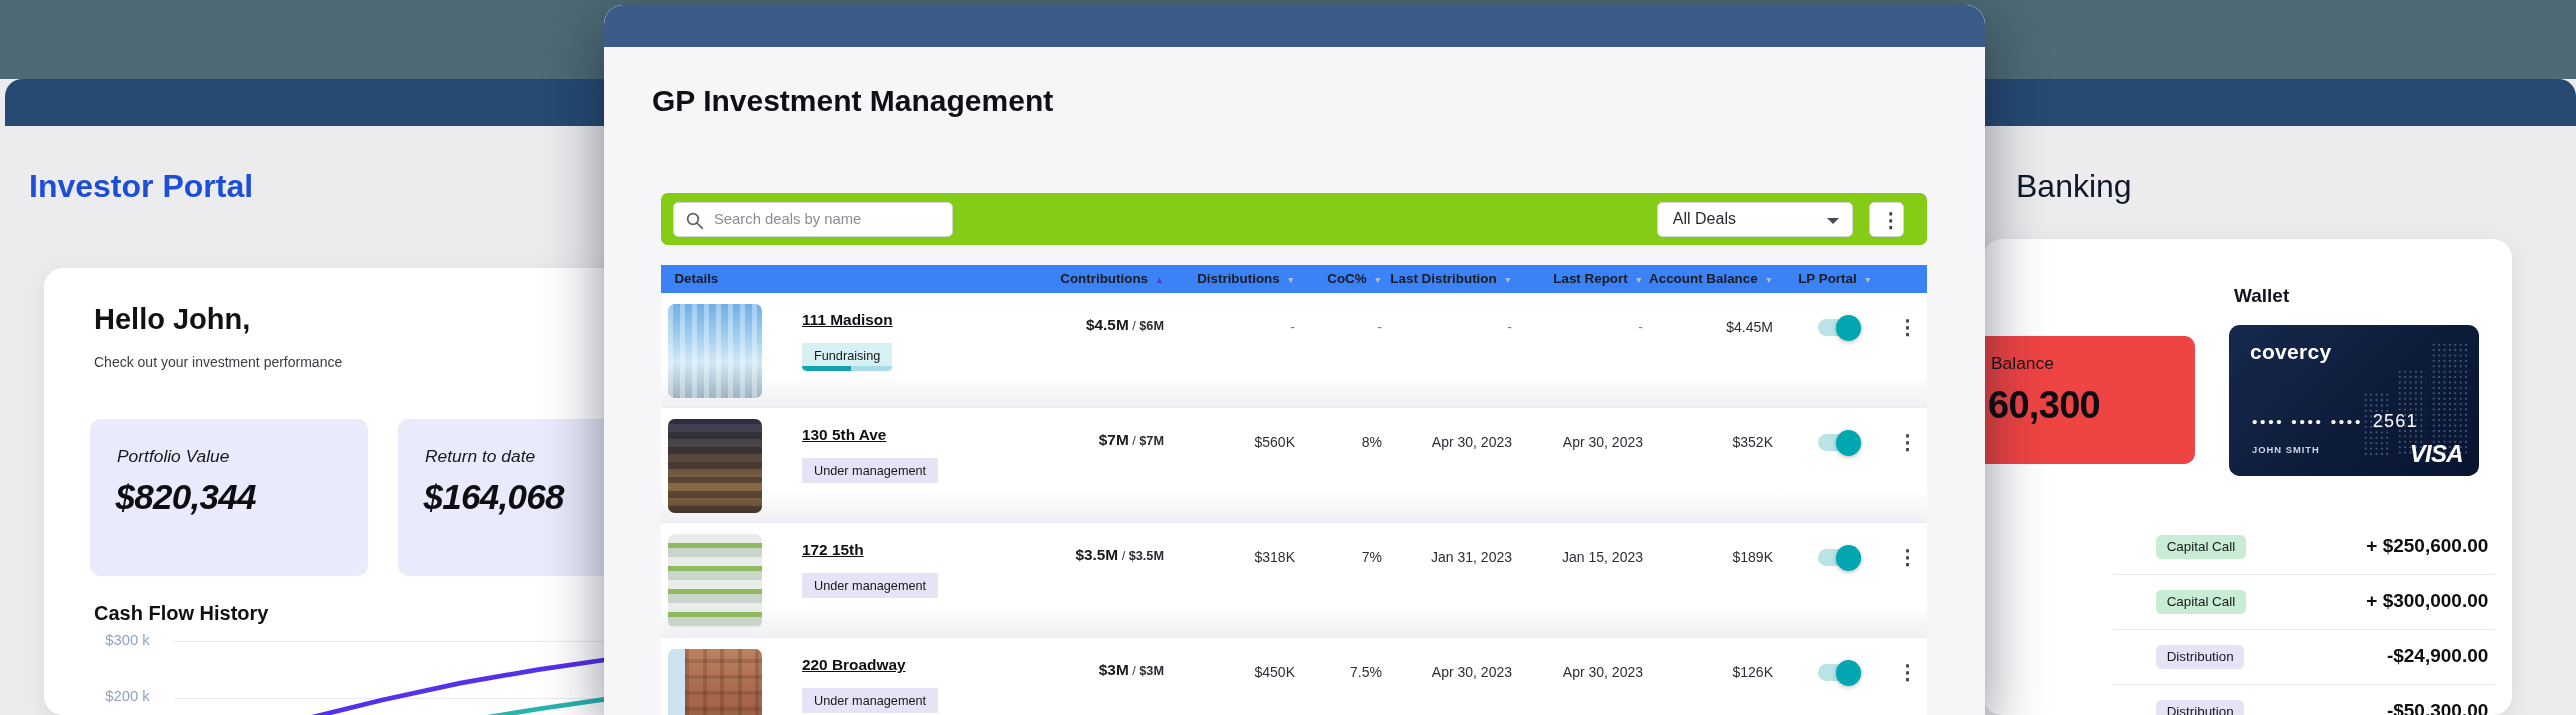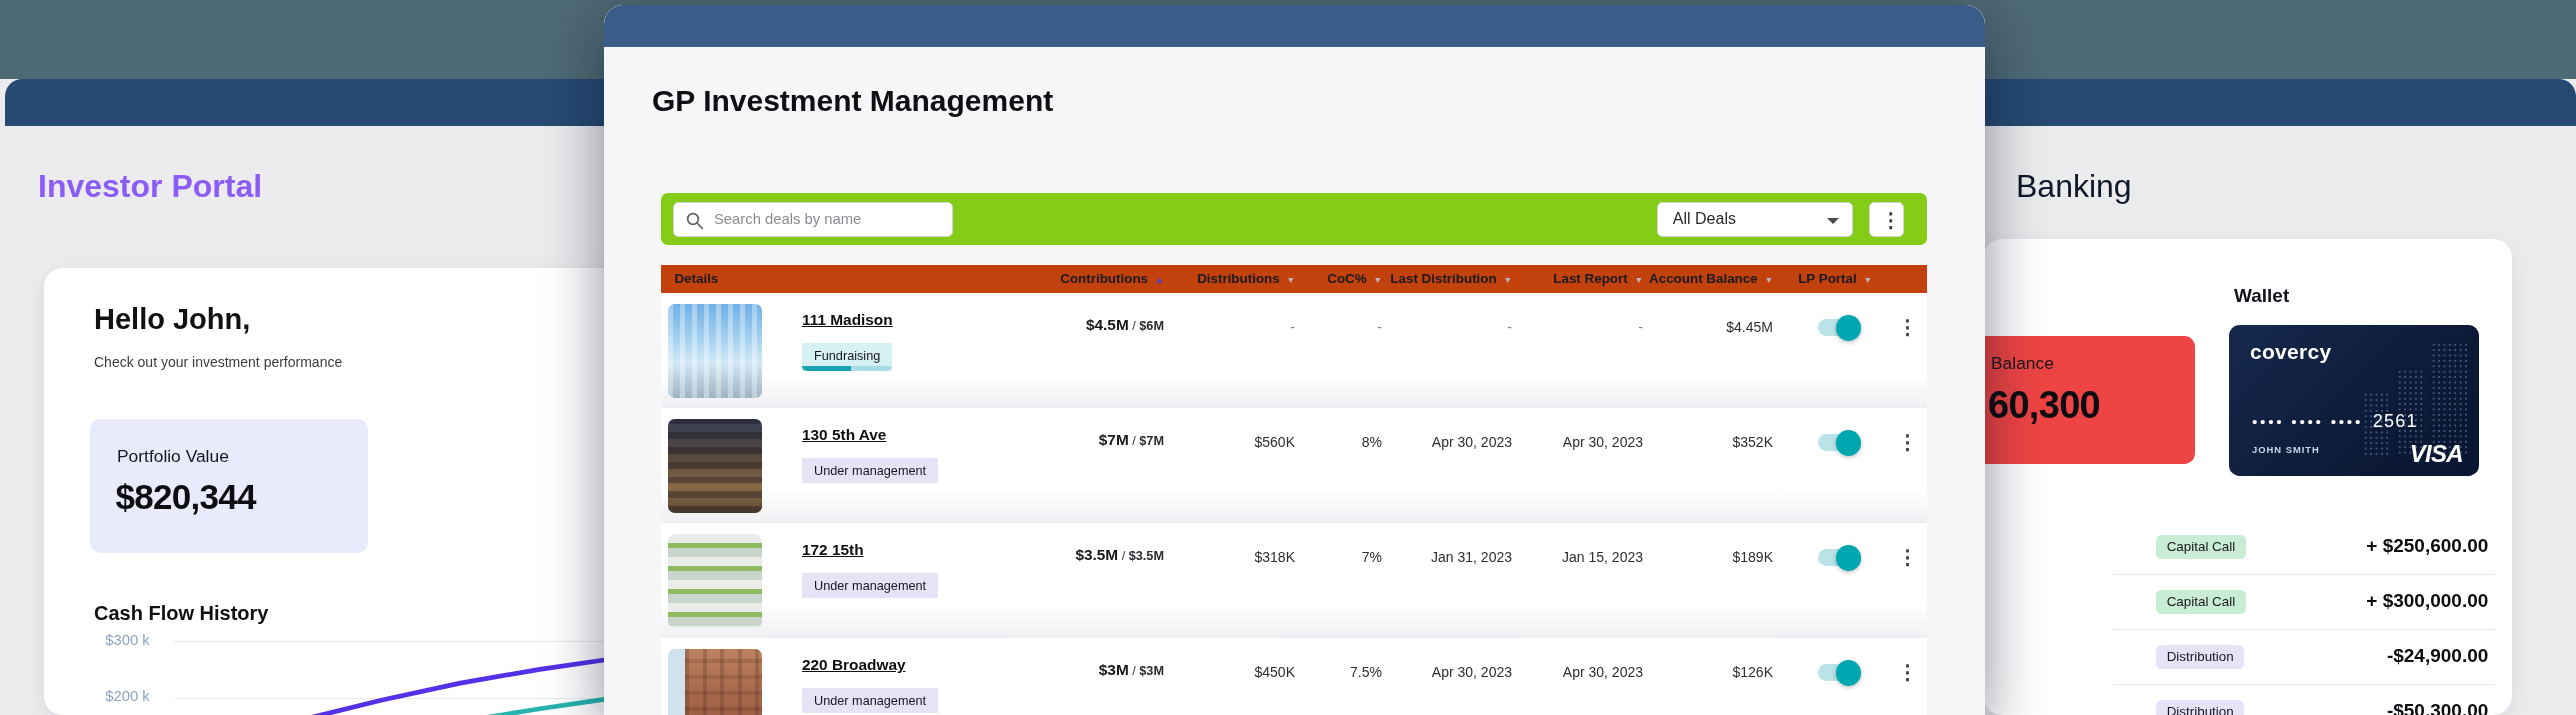--- a/index.html
+++ b/index.html
@@ -4,26 +4,26 @@
 <style>
   * { box-sizing: border-box; margin: 0; padding: 0; }
   html,body { width:2576px; height:716px; overflow:hidden; }
   body { position:relative; background:#ececee; font-family:"Liberation Sans", sans-serif; color:#16161a; }
 
   
   .band-top  { position:absolute; top:0; left:0; right:0; height:79px; background:#4e6a74; }
   .band-navy { position:absolute; top:79px; left:5.4px; right:0; height:47px; background:#264a72; border-radius:17.4px 17.4px 0 0; }
 
   
-  .ip-title { position:absolute; left:38px; top:168px; font-size:32px; font-weight:bold; color:#8b5cf6; }
+  .ip-title { position:absolute; left:29px; top:168px; font-size:32px; font-weight:bold; color:#1d4ed8; }
   .ip-card  { position:absolute; left:44px; top:268px; width:604px; height:447px; background:#ffffff;
               border-radius:19px; box-shadow:0 6.7px 24px rgba(20,30,60,.08); overflow:hidden; }
   .ip-greeting { position:absolute; left:50px; top:35px;  font-size:29px; font-weight:bold; color:#111; }
   .ip-sub      { position:absolute; left:50px; top:86px; font-size:14px; color:#3c3c42; }
-  .stat-card   { position:absolute; top:151px; height:134px; background:#e9eafb; border-radius:10.7px; }
+  .stat-card   { position:absolute; top:151px; height:157px; background:#e9eafb; border-radius:10.7px;font-style:italic; }
   .stat-1 { left:46px;  width:278px; }
   .stat-2 { left:354px; width:268px; }
   .stat-label { position:absolute; left:27px; top:27px; font-size:17.4px; color:#17171c; }
   .stat-value { position:absolute; left:25.5px; top:58px; font-size:35px; font-weight:bold; color:#0e0e12; letter-spacing:-0.7px; }
   .chart-title { position:absolute; left:50px; top:303px; font-size:20px; font-weight:bold; color:#101014;margin-top:31px; }
   .chart { position:absolute; left:0; top:329px; width:577px; height:119px; overflow:hidden;text-align:center; }
   .ytick { position:absolute; left:50px; width:67px; font-size:14.8px; color:#8ea3bd; }
   .ytick-1 { top:35px; } .ytick-2 { top:91px; }
   .gridline { position:absolute; left:130px; right:0; height:1.3px; background:#e7eaf1; }
   .grid-1 { top:44px; } .grid-2 { top:101px; }
@@ -41,21 +41,21 @@
   .search-input { position:absolute; left:40px; top:1.3px; width:231px; height:29.5px; border:none; outline:none;
                   font-size:14.8px; color:#333; font-family:"Liberation Sans", sans-serif; background:transparent; }
   .search-input::placeholder { color:#8b8b92; }
   .filter-select { position:absolute; left:996px; top:8.7px; width:196px; height:35px; border:1.3px solid #d2d2d8; border-radius:5.4px; background:#fff; cursor:pointer; }
   .filter-label { position:absolute; left:14.8px; top:7.4px; font-size:16px; color:#2a2a30; }
   .select-caret { position:absolute; right:13.4px; top:14.8px; width:0; height:0; border-left:6px solid transparent; border-right:6px solid transparent; border-top:6.7px solid #4a4a52; }
   .kebab-btn { position:absolute; left:1208px; top:8.7px; width:35px; height:35px; border:1.3px solid #d6d6da; border-radius:5.4px; background:#fff; cursor:pointer; }
   .kebab::before { content:"\22EE"; font-size:20px; font-weight:bold; color:#3f3f46; }
   .kebab-btn .kebab { position:absolute; left:10.7px; top:5.4px; }
 
-  .thead { position:absolute; left:57px; top:260px; width:1266px; height:36px; background:#c2410c; }
+  .thead { position:absolute; left:57px; top:260px; width:1266px; height:36px; background:#3b82f6; }
   .th { position:absolute; top:6px; font-size:13.4px; font-weight:bold; color:#1b1b22; white-space:nowrap; cursor:pointer; }
   .th-details { left:13.4px; }
   .caret-asc::after  { content:"\25B2"; font-size:9.4px; color:#4b3fd4; margin-left:6.7px; }
   .caret-desc::after { content:"\25BC"; font-size:8.7px; color:#b9bac8; margin-left:6.7px; }
 
   .tbody { position:absolute; left:57px; top:288px; width:1266px; }
   .row { position:relative; width:1266px; height:115px; background:linear-gradient(180deg,#ffffff 72%,#f0f0f4 100%); border-bottom:0.7px solid #ebebf1; cursor:pointer; }
   .thumb { position:absolute; left:6.7px; top:10.7px; width:94px; height:94px; border-radius:6.7px; overflow:hidden; }
   .t1 { background:
         repeating-linear-gradient(90deg, rgba(255,255,255,.35) 0 5.4px, rgba(255,255,255,0) 5.4px 12px),
@@ -131,20 +131,24 @@
 
 <div class="ip-title">Investor Portal</div>
 <div class="ip-card">
   <div class="ip-greeting">Hello John,</div>
   <div class="ip-sub">Check out your investment performance</div>
 
   <div class="stat-card stat-1">
     <div class="stat-label">Portfolio Value</div>
     <div class="stat-value">$820,344</div>
   </div>
+  <div class="stat-card stat-2">
+    <div class="stat-label">Return to date</div>
+    <div class="stat-value">$164,068</div>
+  </div>
 
   <div class="chart-title">Cash Flow History</div>
   <div class="chart">
     <div class="ytick ytick-1">$300 k</div>
     <div class="gridline grid-1"></div>
     <div class="ytick ytick-2">$200 k</div>
     <div class="gridline grid-2"></div>
     <svg id="cashflow-svg" width="577" height="119" viewBox="0 0 860 177">
         <polyline points="387.8,181.9 504.1,153.4 620.4,128.2 736.6,108.0 840.0,92.9" fill="none" stroke="#5430e8" stroke-width="7" stroke-linecap="round" stroke-linejoin="round"></polyline>
         <polyline points="529.9,200.4 633.3,183.6 736.6,166.8 840.0,151.7" fill="none" stroke="#27b3ae" stroke-width="7" stroke-linecap="round" stroke-linejoin="round"></polyline>

